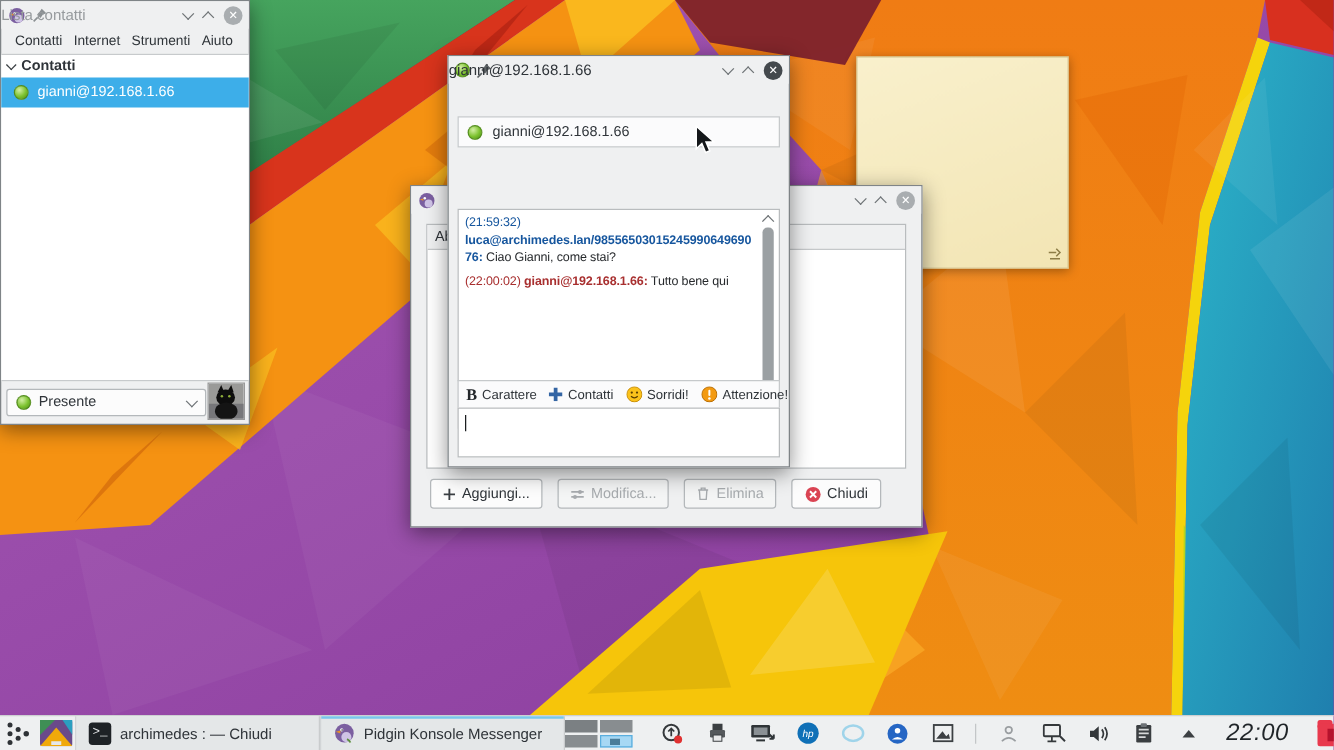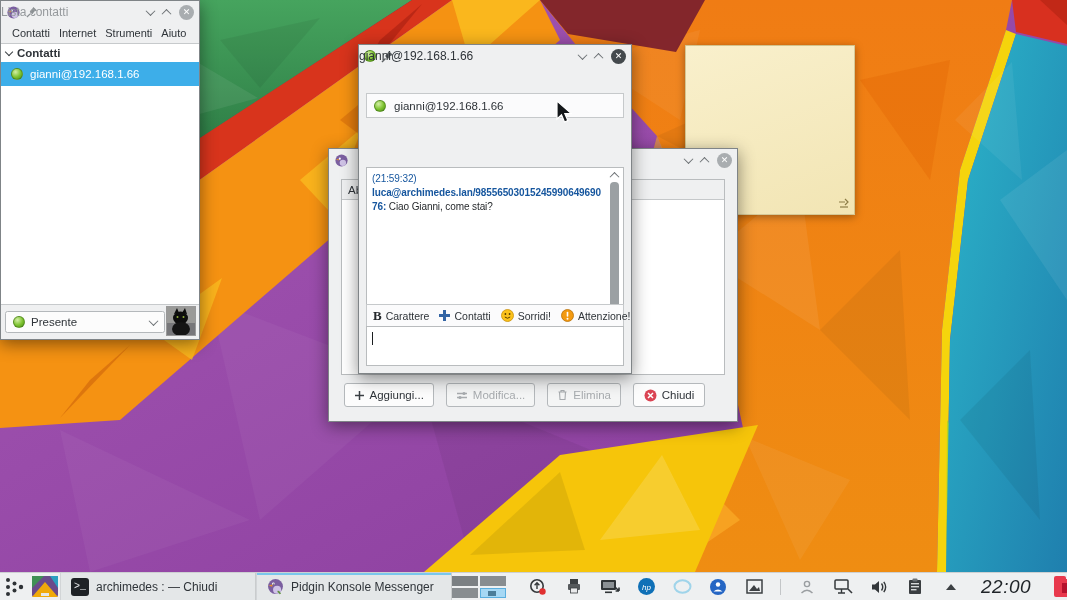--- a/index.html
+++ b/index.html
@@ -272,20 +272,21 @@
       <span class="cv up"></span>
       <span class="closebtn">✕</span>
     </div>
   </div>
   <div class="infopane">
     <span class="orb"></span>
     <span>gianni@192.168.1.66</span>
   </div>
   <div class="conv">
     <p class="msg blue"><span class="t">(21:59:32) </span><span class="s">luca@archimedes.lan/9855650301524599064969076:</span><span class="x"> Ciao Gianni, come stai?</span></p>
+    <p class="msg red"><span class="t">(22:00:02) </span><span class="s">gianni@192.168.1.66:</span><span class="x"> Tutto bene qui</span></p>
     <div class="vscroll">
       <span class="arr cv up" style="top:2px"></span>
       <div class="thumb"></div>
       <span class="arr cv down" style="bottom:6px"></span>
     </div>
   </div>
   <div class="ctoolbar">
     <span class="tbtn">
       <span class="boldB">B</span>
       <span>Carattere</span>

